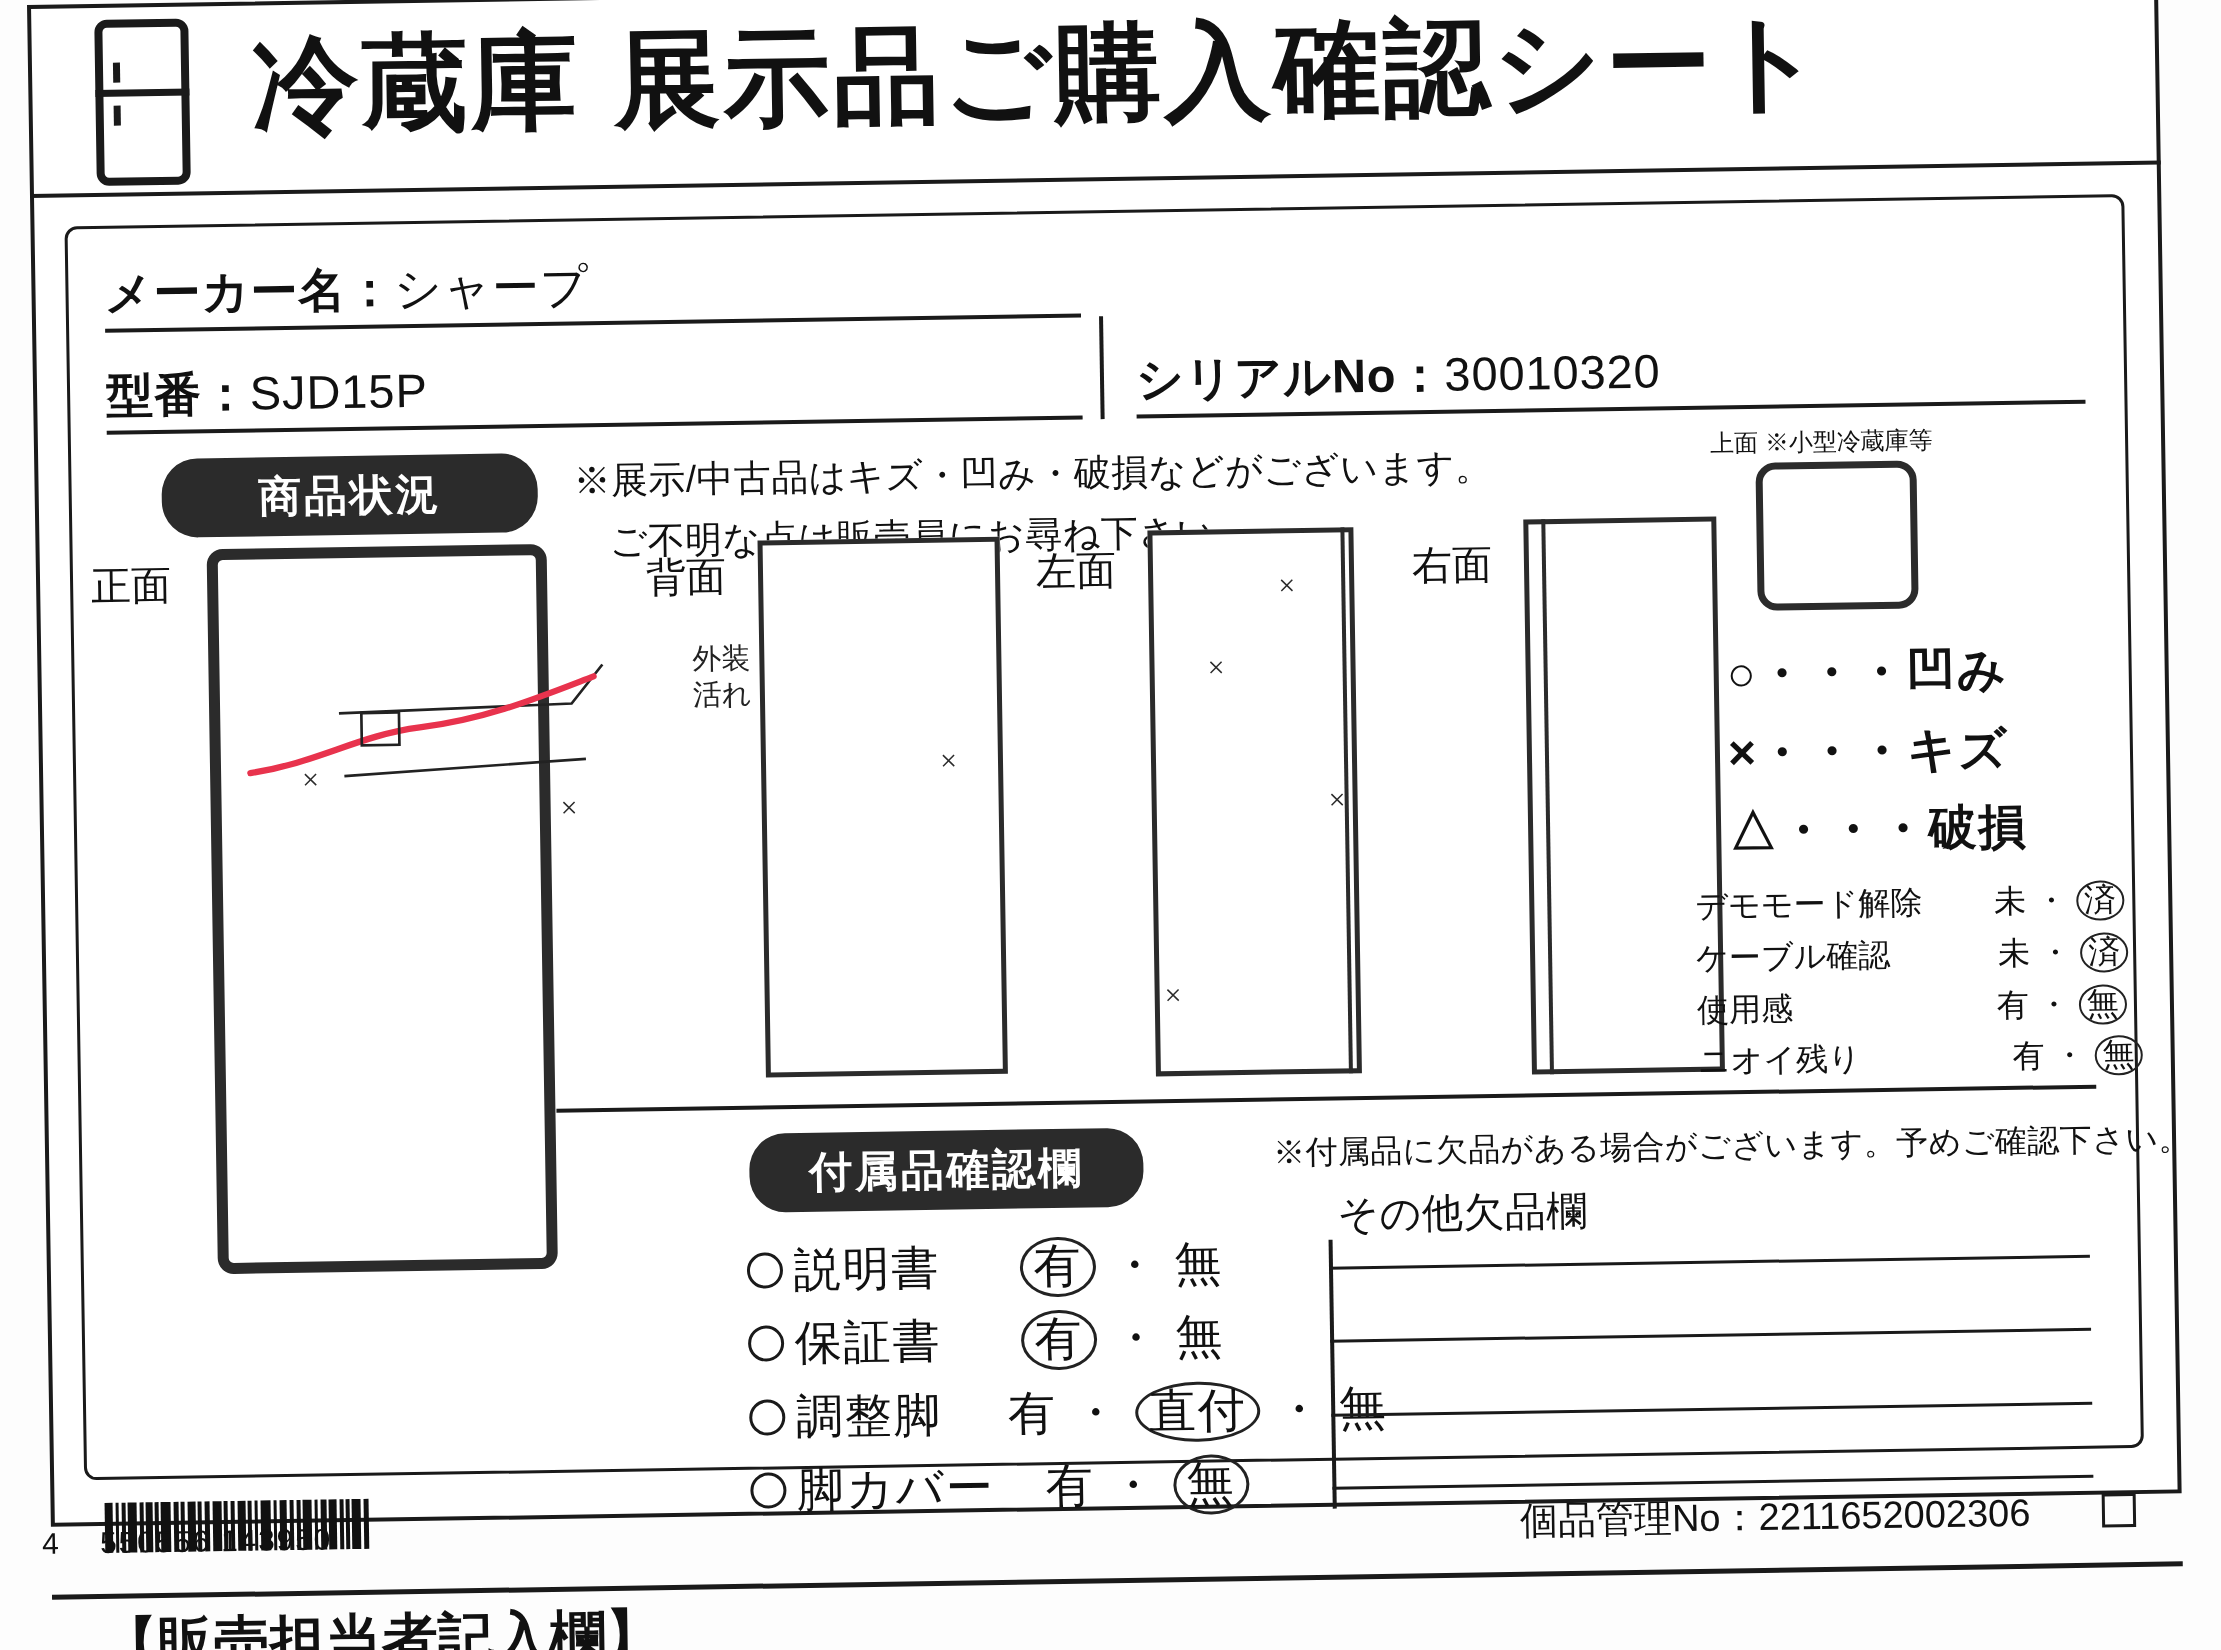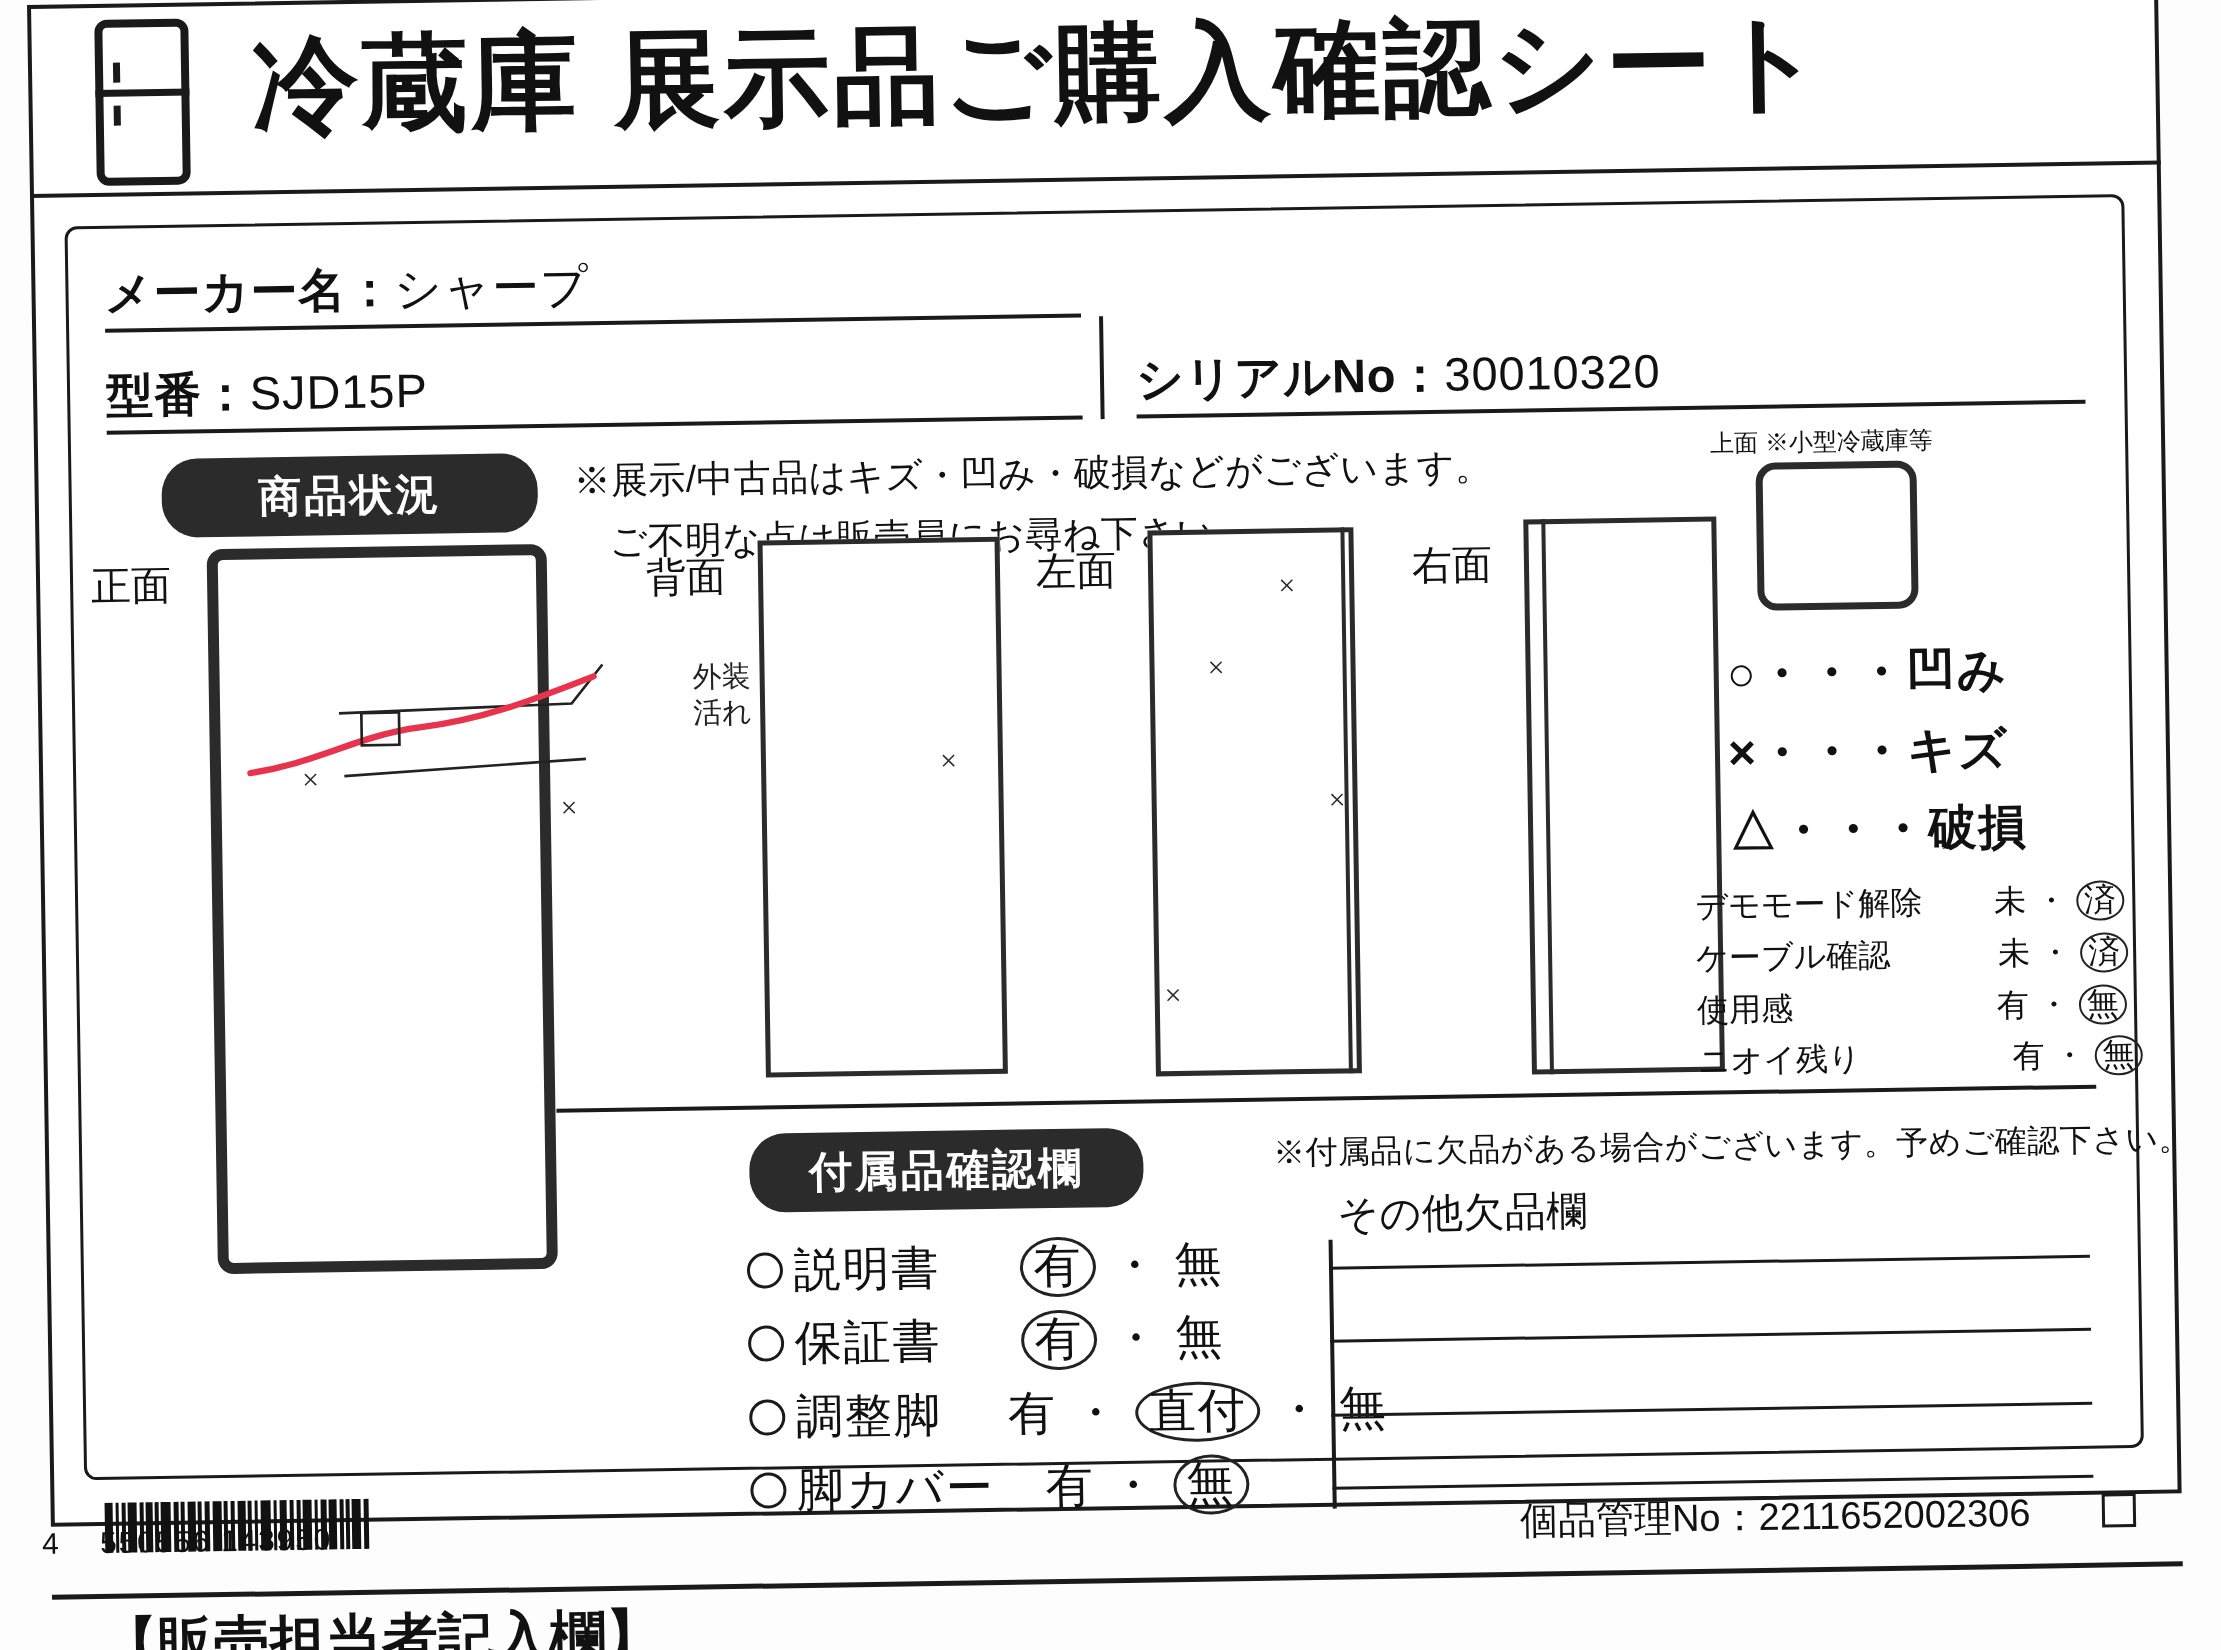--- a/index.html
+++ b/index.html
@@ -191,21 +191,20 @@
   }
 
   
   .hand {
     position: absolute;
     font-family: "Liberation Serif", serif;
     font-size: 29px;
     color: #222;
     white-space: nowrap;
     line-height: 1.25;
-    margin-top: 18px;
   }
   .redline {
     position: absolute;
     background: transparent;
   }
 
   
   .legend-item {
     position: absolute;
     font-size: 48px;

